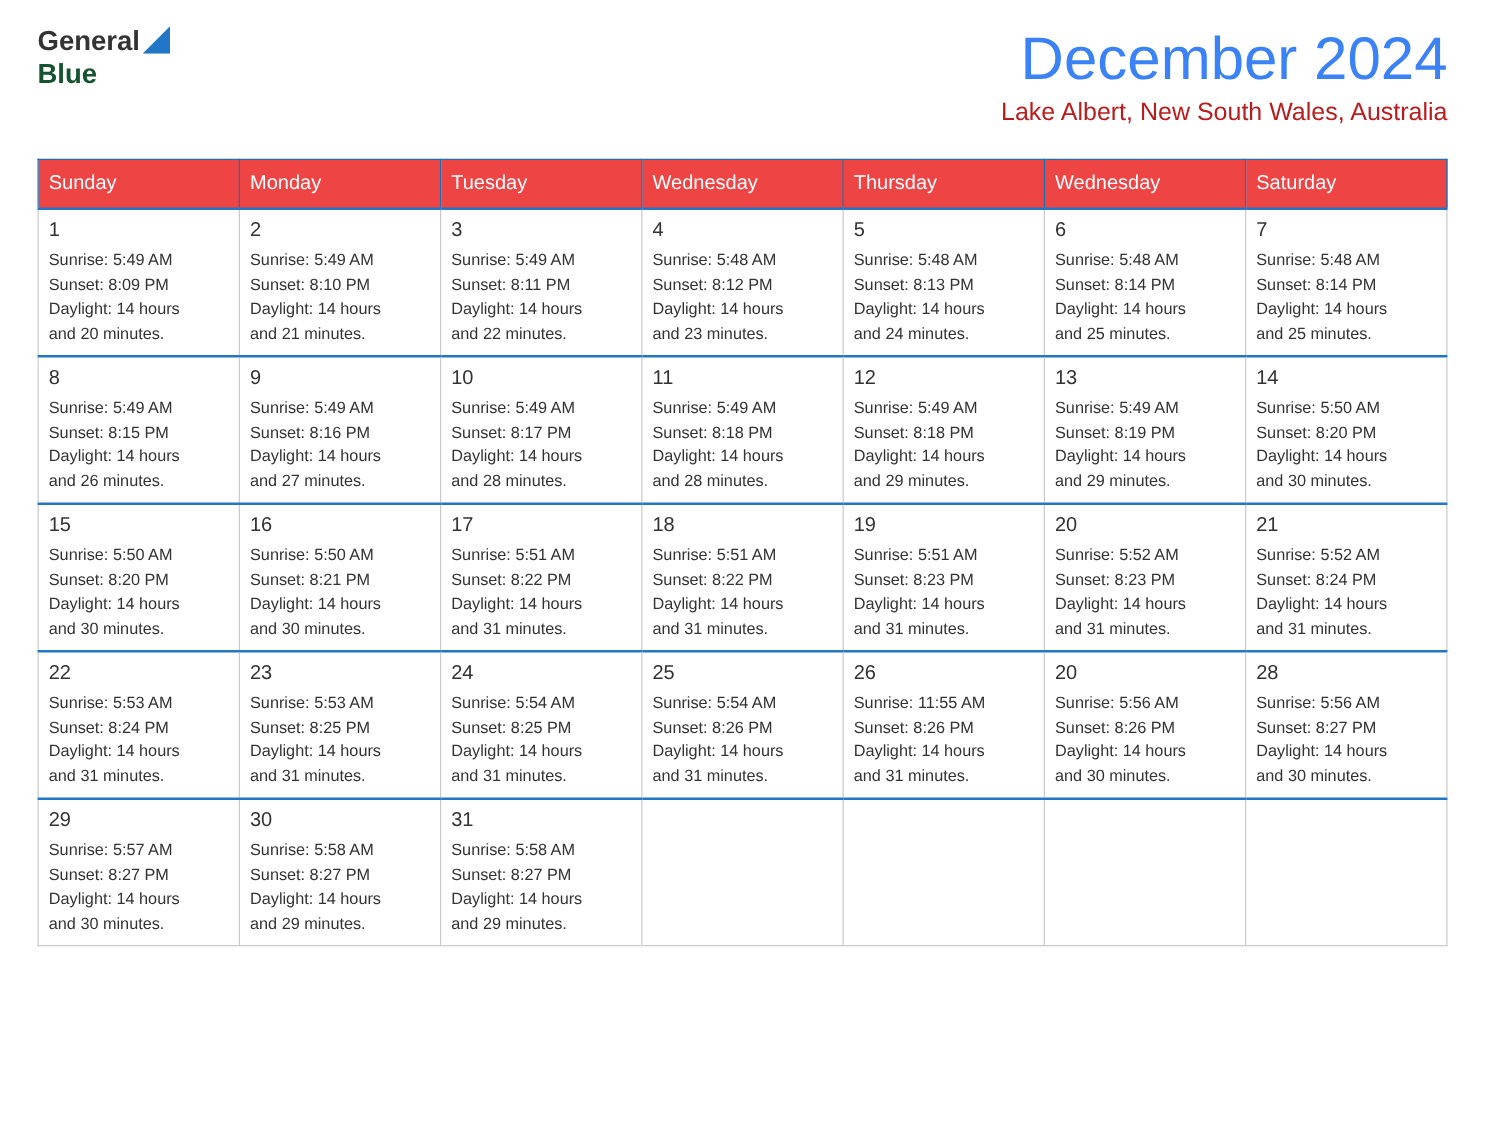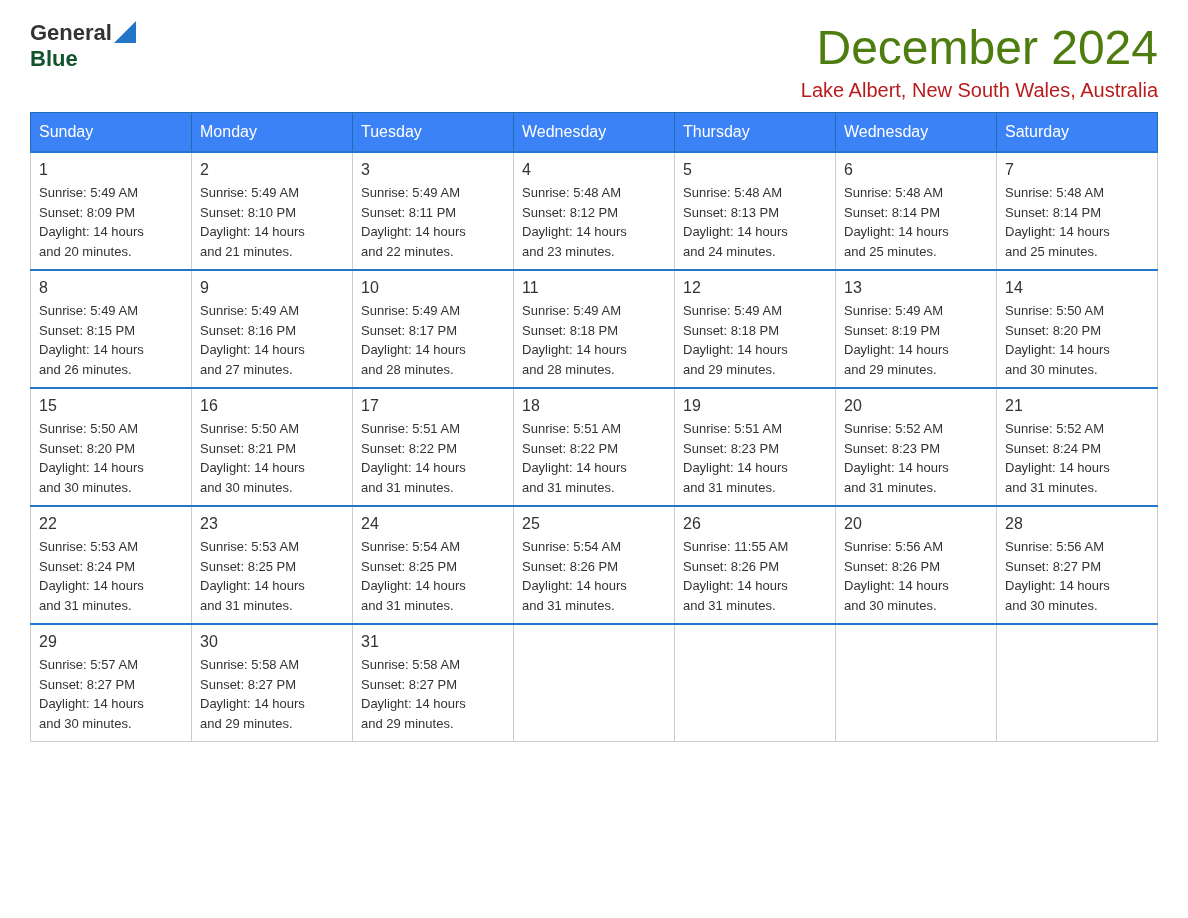--- a/index.html
+++ b/index.html
@@ -7,51 +7,51 @@
       font-family: Arial, sans-serif;
       background: #fff;
       width: 1188px;
       min-height: 918px;
       padding: 20px 30px;
     }
     .header-section {
       display: flex;
       justify-content: space-between;
       align-items: flex-start;
-      margin-bottom: 10px;
+      margin-bottom: 25px;
     }
     .logo-wrapper {
       display: flex;
       flex-direction: column;
       align-items: flex-start;
     }
     .logo-row {
       display: flex;
       align-items: center;
     }
     .title-section {
       text-align: right;
     }
     .month-title {
       font-size: 48px;
       font-weight: normal;
-      color: #4d7c0f;
+      color: #3b82f6;
     }
     .location-title {
       font-size: 20px;
       color: #b91c1c;
       margin-top: 4px;
     }
     .calendar-table {
       width: 100%;
       border-collapse: collapse;
       table-layout: fixed;
     }
     .calendar-table th {
-      background-color: #3b82f6;
+      background-color: #ef4444;
       color: #fff;
       padding: 10px 8px;
       text-align: left;
       font-size: 16px;
       font-weight: normal;
       border: 1px solid #1a6fb5;
     }
     .calendar-table td {
       vertical-align: top;
       padding: 8px;

